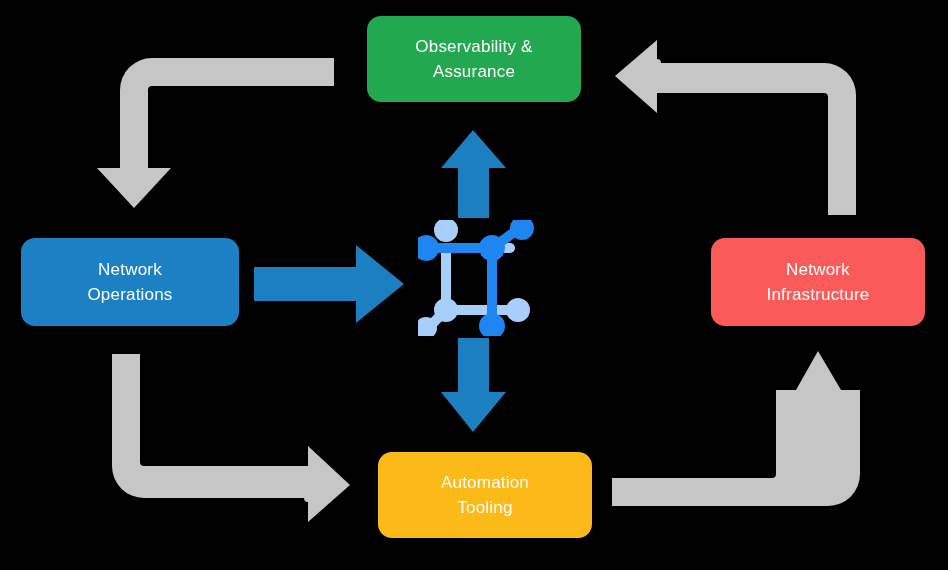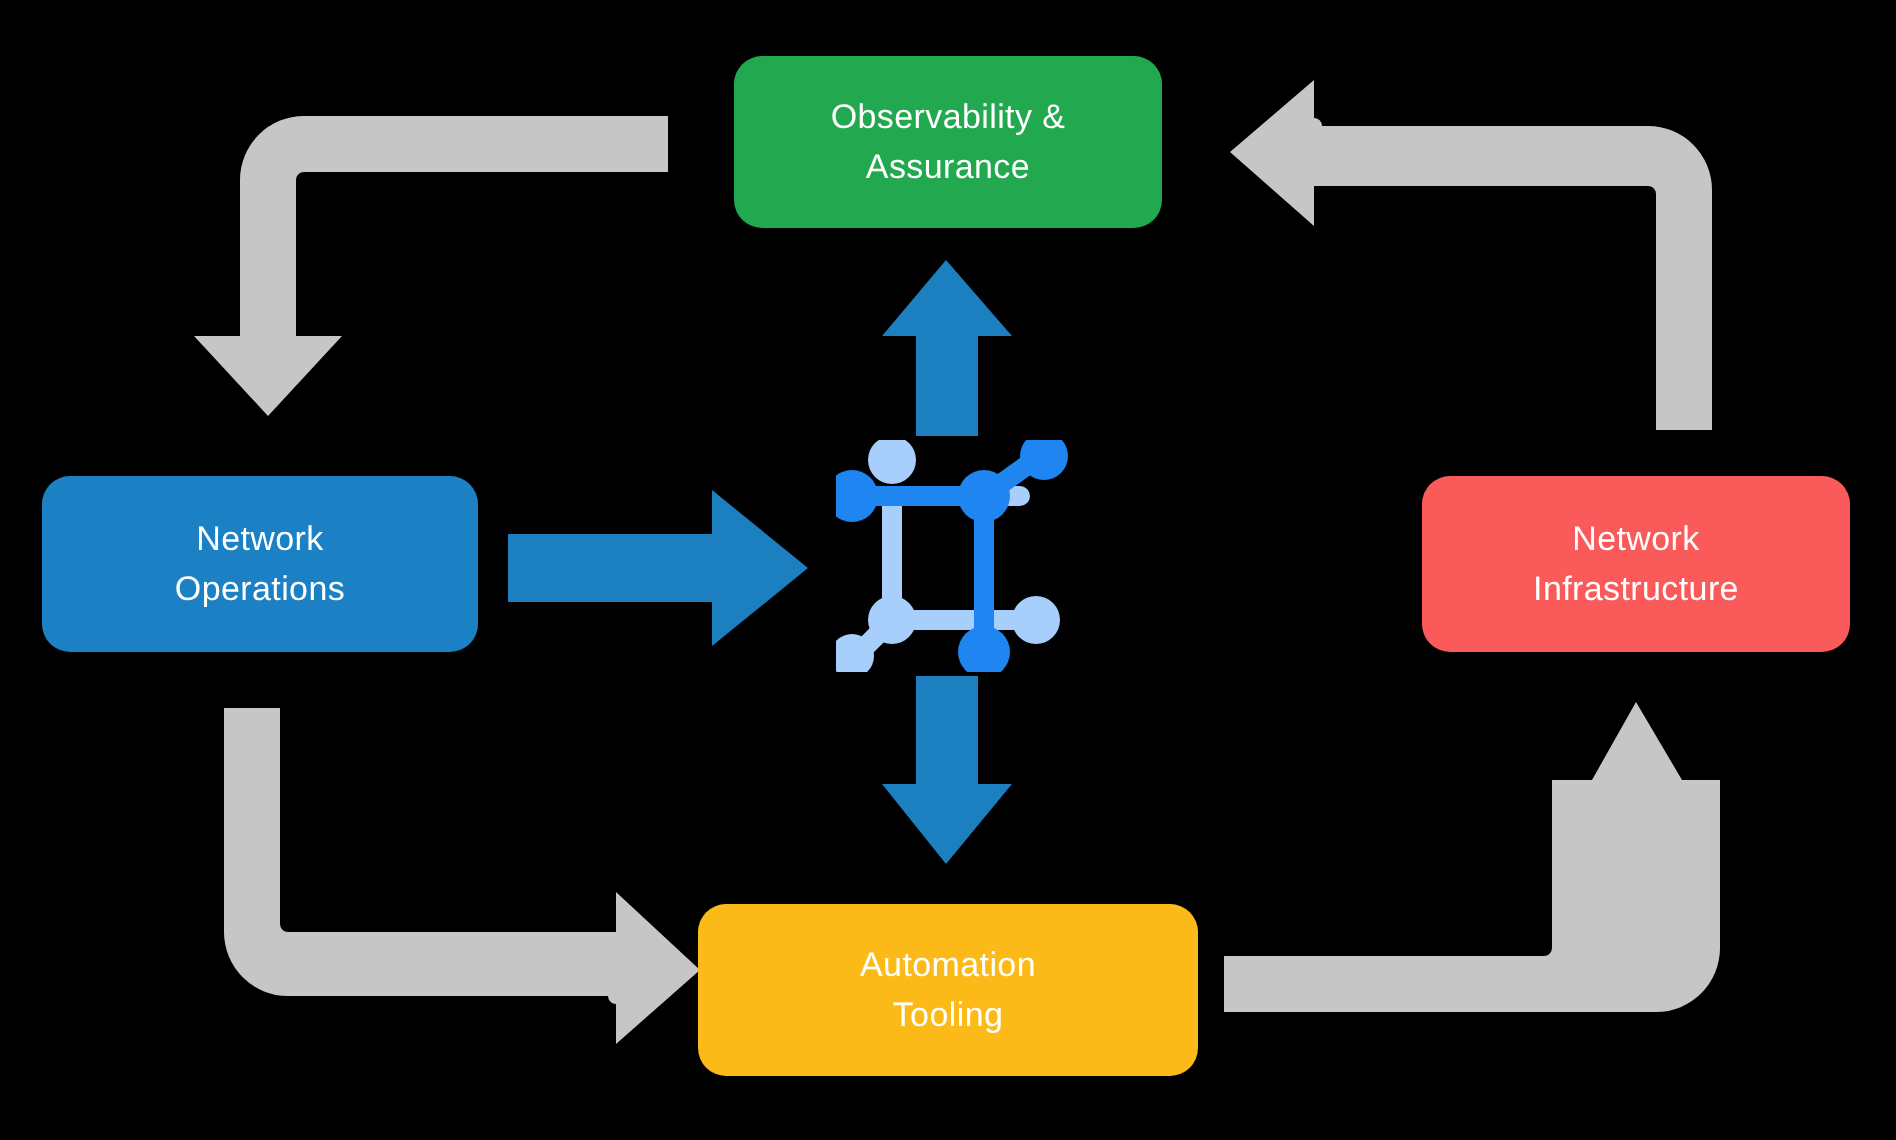--- a/index.html
+++ b/index.html
@@ -27,30 +27,30 @@
     color: #ffffff;
     font-size: 17px;
     line-height: 25px;
     font-weight: 400;
     letter-spacing: 0.2px;
     white-space: pre-line;
     box-sizing: border-box;
     padding: 4px 10px;
   }
   #box-observability {
-    left: 367px;  top: 28px;  width: 214px; height: 86px;
+    left: 367px;  top: 16px;  width: 214px; height: 86px;
   }
   #box-operations {
     left: 21px;   top: 238px; width: 218px; height: 88px;
   }
   #box-infrastructure {
     left: 711px;  top: 238px; width: 214px; height: 88px;
   }
   #box-automation {
-    left: 349px;  top: 452px; width: 250px; height: 86px;
+    left: 378px;  top: 452px; width: 214px; height: 86px;
   }
   .svg-layer {
     position: absolute;
     left: 0; top: 0;
     width: 948px;
     height: 570px;
   }
   .center-icon {
     position: absolute;
     left: 418px;

